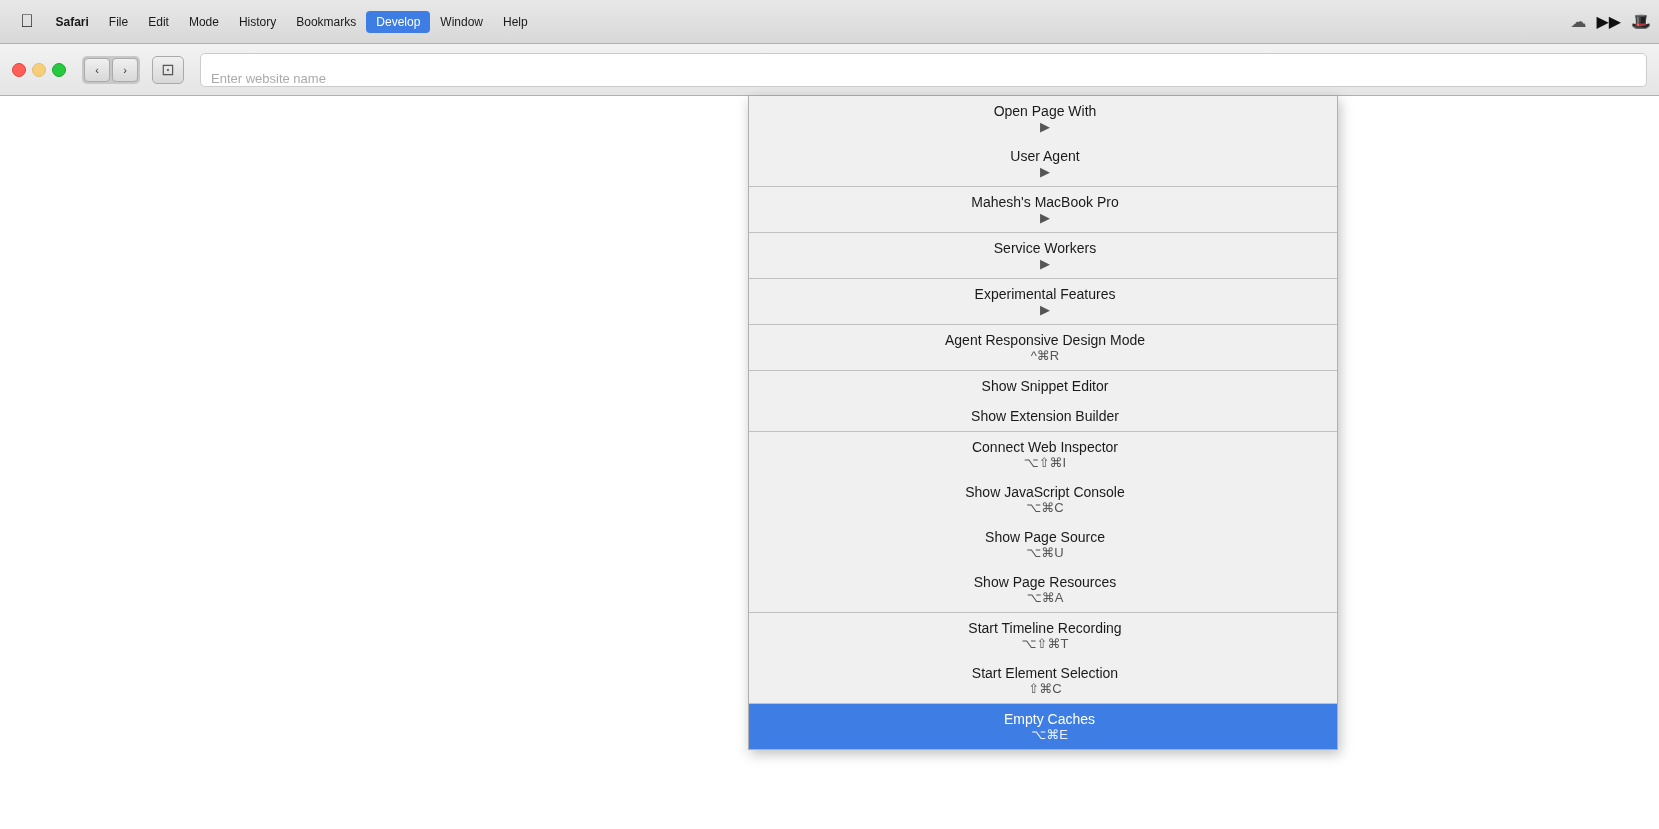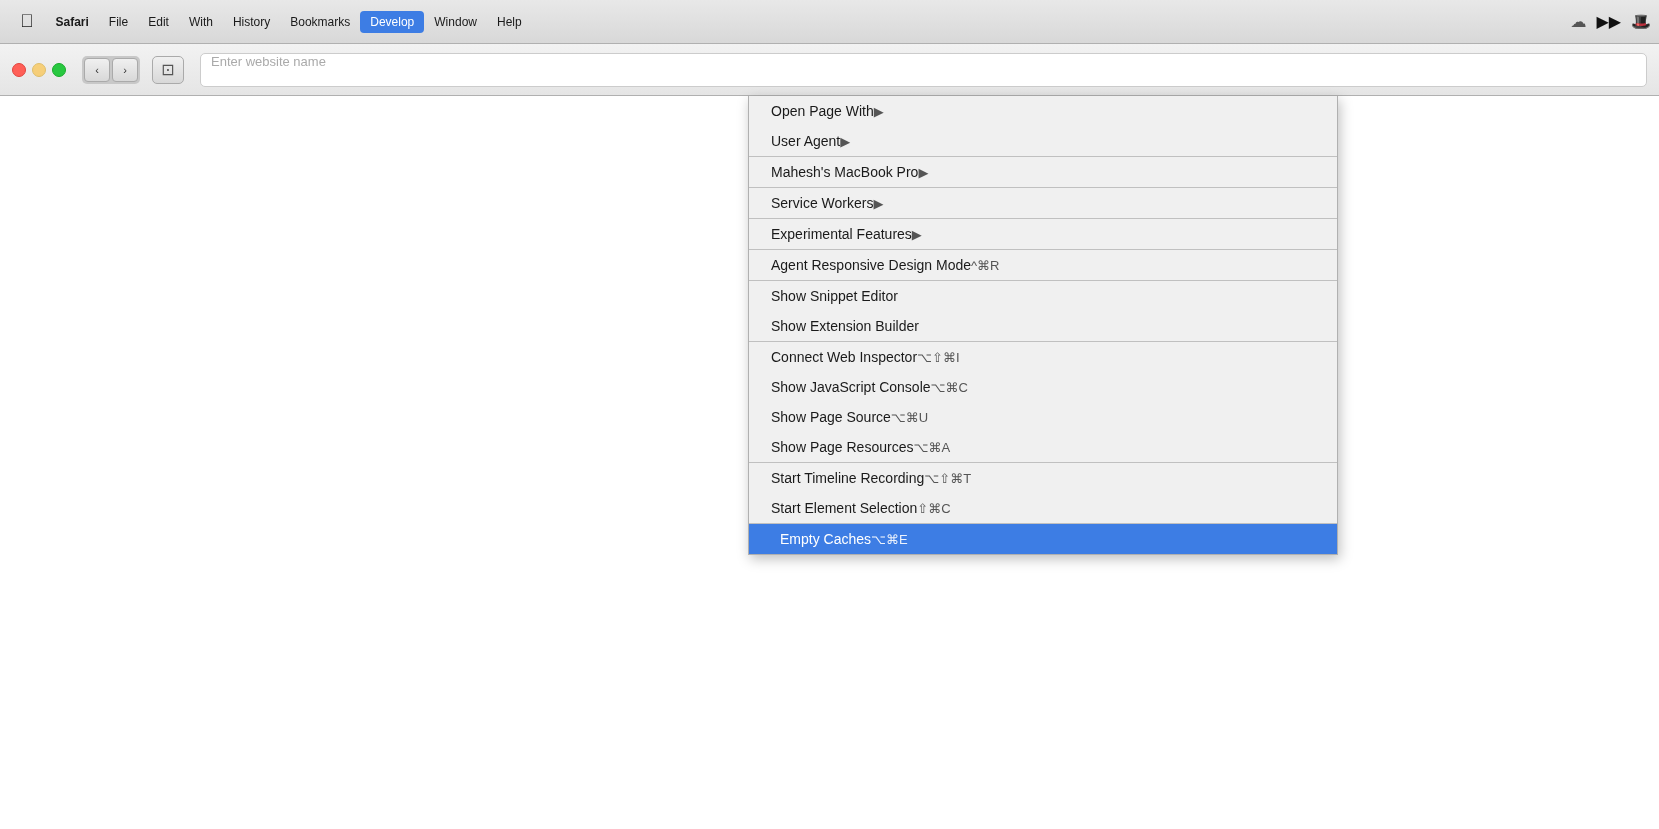--- a/index.html
+++ b/index.html
@@ -136,21 +136,21 @@
       margin-left: 4px;
     }
 
     .url-bar {
       flex: 1;
       height: 34px;
       background: white;
       border: 1px solid #ccc;
       border-radius: 5px;
       display: flex;
-      align-items: flex-start;
+      align-items: flex-end;
       padding: 0 10px;
       color: #aaa;
       font-size: 13px;
       margin-left: 8px;
     }
 
     
     .main-content {
       width: 100%;
       height: calc(829px - 44px - 52px);
@@ -182,20 +182,21 @@
     .menu-item {
       display: flex;
       align-items: center;
       justify-content: flex-start;
       padding: 7px 18px 7px 22px;
       font-size: 14px;
       color: #1a1a1a;
       cursor: pointer;
       white-space: nowrap;
       min-height: 28px;
+      flex-direction: column;
     }
 
     .menu-item.highlighted {
       background: #3d7de4;
       color: white;
       padding-left: 31px;
     }
 
     .menu-item .item-left {
       display: flex;
@@ -226,21 +227,21 @@
   </style>
 </head>
 <body>
 
 <div class="menubar">
   <div class="menubar-items">
     <div class="menubar-item apple"></div>
     <div class="menubar-item bold">Safari</div>
     <div class="menubar-item">File</div>
     <div class="menubar-item">Edit</div>
-    <div class="menubar-item">With</div>
+    <div class="menubar-item">Mode</div>
     <div class="menubar-item">History</div>
     <div class="menubar-item">Bookmarks</div>
     <div class="menubar-item active">Develop</div>
     <div class="menubar-item">Window</div>
     <div class="menubar-item">Help</div>
   </div>
   <div class="menubar-right">
     <span class="menubar-icon">☁</span>
     <span class="menubar-icon" style="color:#111;">▶▶</span>
     <span class="menubar-icon">🎩</span>

